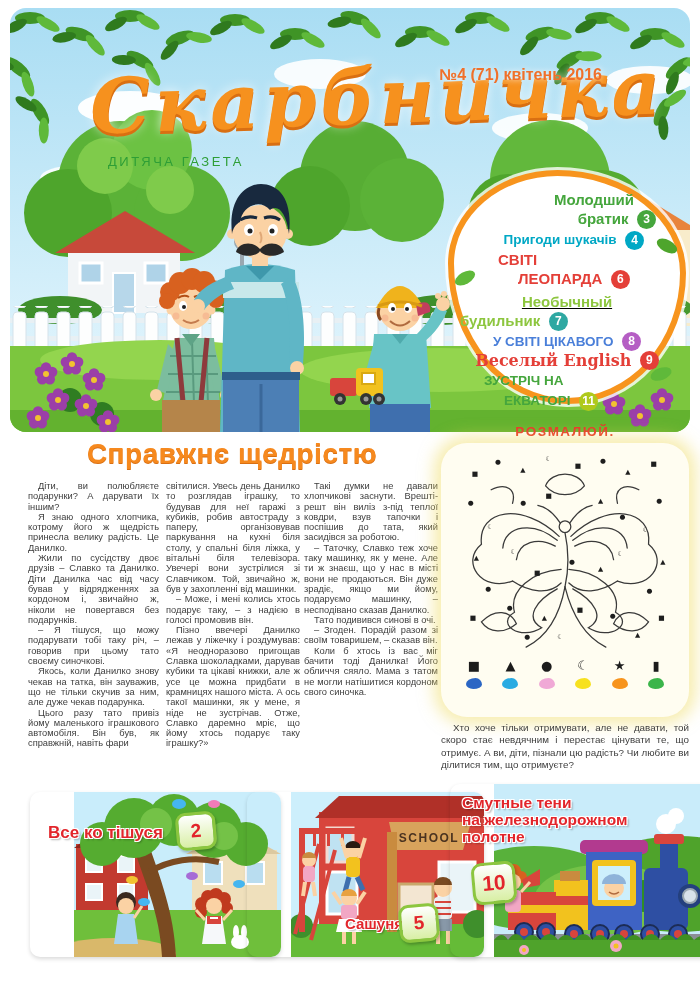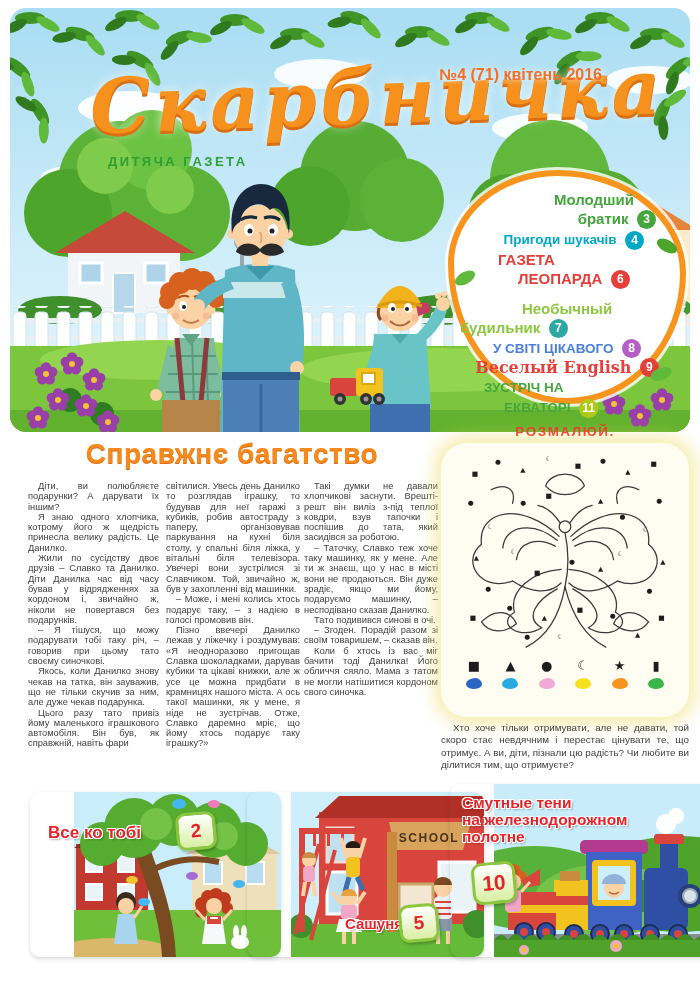--- a/index.html
+++ b/index.html
@@ -8,21 +8,21 @@
   
   .hero{position:absolute;left:10px;top:8px;width:680px;height:424px;border-radius:16px;overflow:hidden;}
   .hero svg{display:block;}
   .masthead{position:absolute;left:80px;top:52px;width:540px;text-align:center;
             font-family:"DejaVu Serif",serif;font-style:italic;font-weight:bold;
             font-size:76px;letter-spacing:4px;color:#F6911E;
             text-shadow:0 3px 0 #d96f12,0 0 12px rgba(255,255,255,.75);
             transform:rotate(-2deg);line-height:1;}
   .issue{position:absolute;right:88px;top:58px;font-weight:bold;font-size:16px;color:#F0702A;
          text-shadow:0 0 6px rgba(255,255,255,.9);}
-  .tagline{position:absolute;left:98px;top:146px;font-weight:bold;font-size:13px;
+  .tagline{position:absolute;left:98px;top:146px;font-weight:normal;font-size:13px;
            letter-spacing:2.5px;color:#2E9E36;}
   
   .toc{position:absolute;right:14px;top:170px;width:238px;height:234px;background:#fff;
        border:6px solid #F7941D;border-radius:46% 54% 50% 50% / 40% 44% 56% 60%;
        box-shadow:0 0 0 3px rgba(255,255,255,.8);padding:14px 6px 0 6px;box-sizing:border-box;}
   .toc .trow{line-height:19px;white-space:nowrap;}
   .toc .tl{font-weight:bold;font-size:13.5px;}
   .toc .big{font-size:15px;}
   .toc .serif{font-family:"DejaVu Serif",serif;font-size:16px;}
   .badge{display:inline-flex;width:19px;height:19px;border-radius:50%;color:#fff;
@@ -289,25 +289,25 @@
   <div class="toc">
     <div class="trow" style="text-align:right;padding-right:40px;">
       <span class="tl big" style="color: rgb(69, 166, 61); margin-left: 40px;">Молодший</span></div>
     <div class="trow" style="text-align:right;padding-right:18px;">
       <span class="tl big" style="color: rgb(69, 166, 61);">братик</span>
       <span class="badge" style="background: rgb(69, 166, 61);">3</span></div>
     <div class="trow" style="text-align:right;padding-right:30px;">
       <span class="tl" style="color: rgb(0, 168, 197);">Пригоди шукачів</span>
       <span class="badge" style="background: rgb(0, 168, 197);">4</span></div>
     <div class="trow" style="text-align:left;padding-left:38px;">
-      <span class="tl big" style="color: rgb(228, 63, 56);">ГАЗЕТА</span></div>
+      <span class="tl big" style="color: rgb(228, 63, 56);">СВІТІ</span></div>
     <div class="trow" style="text-align:left;padding-left:58px;">
       <span class="tl big" style="color: rgb(228, 63, 56);">ЛЕОПАРДА</span>
       <span class="badge" style="background: rgb(228, 63, 56);">6</span></div>
-    <div class="trow" style="text-align:center;margin-top:10px;">
+    <div class="trow" style="text-align:center;margin-top:3px;text-decoration:underline;">
       <span class="tl big" style="color: rgb(141, 198, 63);">Необычный</span></div>
     <div class="trow" style="">
       <span class="tl big" style="color: rgb(141, 198, 63);">будильник</span>
       <span class="badge" style="background: rgb(46, 168, 162);">7</span></div>
     <div class="trow" style="text-align:center;">
       <span class="tl" style="color: rgb(74, 127, 217);">У СВІТІ ЦІКАВОГО</span>
       <span class="badge" style="background: rgb(181, 94, 196);">8</span></div>
     <div class="trow" style="text-align:center;">
       <span class="tl serif" style="font-weight: bold; color: rgb(228, 63, 56);">Веселый English</span>
       <span class="badge" style="vertical-align: top; background: rgb(228, 63, 56);">9</span></div>
@@ -320,21 +320,21 @@
       <ellipse cx="13" cy="10" rx="11" ry="6" fill="#5FB93A" transform="rotate(-30 13 10)"></ellipse>
       </svg>
     <svg class="tocleaf" style="right:0px;top:60px;" width="26" height="20">
       <ellipse cx="13" cy="10" rx="11" ry="6" fill="#4EA52C" transform="rotate(28 13 10)"></ellipse>
       </svg>
     <svg class="tocleaf" style="right:6px;bottom:14px;" width="26" height="20">
       <ellipse cx="13" cy="10" rx="11" ry="6" fill="#5FB93A" transform="rotate(-20 13 10)"></ellipse>
       </svg>
   </div>
 
-  <div class="article-title">Справжнє багатство</div>
+  <div class="article-title">Справжнє щедрістю</div>
 
   <div class="col c1">
     <p>Діти, ви полюбляєте подарунки?  А дарувати їх іншим?</p>
     <p>Я знаю одного хлопчика, котрому його ж щедрість принесла велику радість. Це Данилко.</p>
     <p>Жили по сусідству двоє друзів – Славко та Данилко. Діти Данилка  час від часу бував у відрядженнях за кордоном і, звичайно ж, ніколи не повертався без подарунків.</p>
     <p>– Я тішуся, що можу подарувати тобі таку річ, – говорив при цьому тато своєму синочкові.</p>
     <p>Якось, коли Данилко знову чекав на татка, він зауважив, що не тільки скучив за ним, але дуже чекав подарунка.</p>
     <p>Цього разу тато привіз йому маленького іграшкового автомобіля. Він був, як справжній, навіть фари</p>
   </div>
   <div class="col c2">
@@ -494,21 +494,21 @@
       <circle cx="140" cy="114" r="8" fill="#FBD2A4"></circle>
       <polygon points="132,124 148,124 152,152 128,152" fill="#F6F8FA"></polygon>
       <rect x="133" y="124" width="14" height="8" fill="#D8453C"></rect>
       <line x1="136" y1="126" x2="144" y2="126" stroke="#fff" stroke-width="2"></line>
       <line x1="131" y1="128" x2="122" y2="118" stroke="#FBD2A4" stroke-width="3"></line>
       <line x1="149" y1="128" x2="158" y2="118" stroke="#FBD2A4" stroke-width="3"></line>
       <ellipse cx="166" cy="150" rx="9" ry="7" fill="#fff"></ellipse>
       <ellipse cx="162" cy="140" rx="3" ry="7" fill="#fff"></ellipse>
         <ellipse cx="170" cy="140" rx="3" ry="7" fill="#fff"></ellipse>
     </svg>
-    <div class="ptitle" style="left:18px;top:32px;font-size:17px;">Все ко тобі</div>
+    <div class="ptitle" style="left:18px;top:32px;font-size:17px;">Все ко тішуся</div>
     <div class="pbadge" style="left:146px;top:20px;">2</div>
   </div>
 
   <div class="panel p2">
     <svg width="193" height="165" viewBox="0 0 193 165">
       <rect width="193" height="165" fill="#CDEFFC"></rect>
       <rect x="28" y="20" width="165" height="120" fill="#D8453C"></rect>
       <polygon points="24,26 193,26 193,4 48,4" fill="#B03028"></polygon>
       <polygon points="98,30 180,30 172,58 104,58" fill="#D8A35C"></polygon>
       <text x="138" y="50" font-size="12" font-weight="bold" fill="#4A3320" letter-spacing="1.5" text-anchor="middle">SCHOOL</text>

